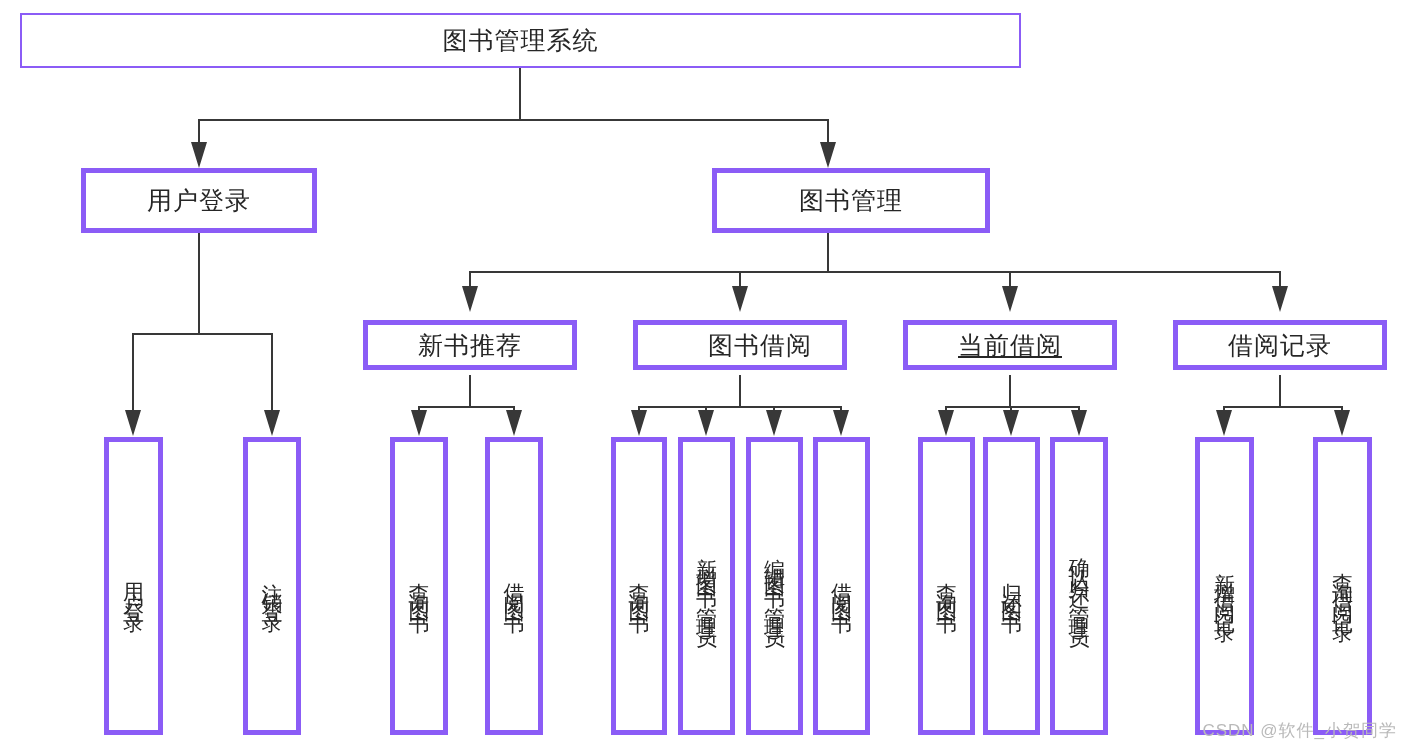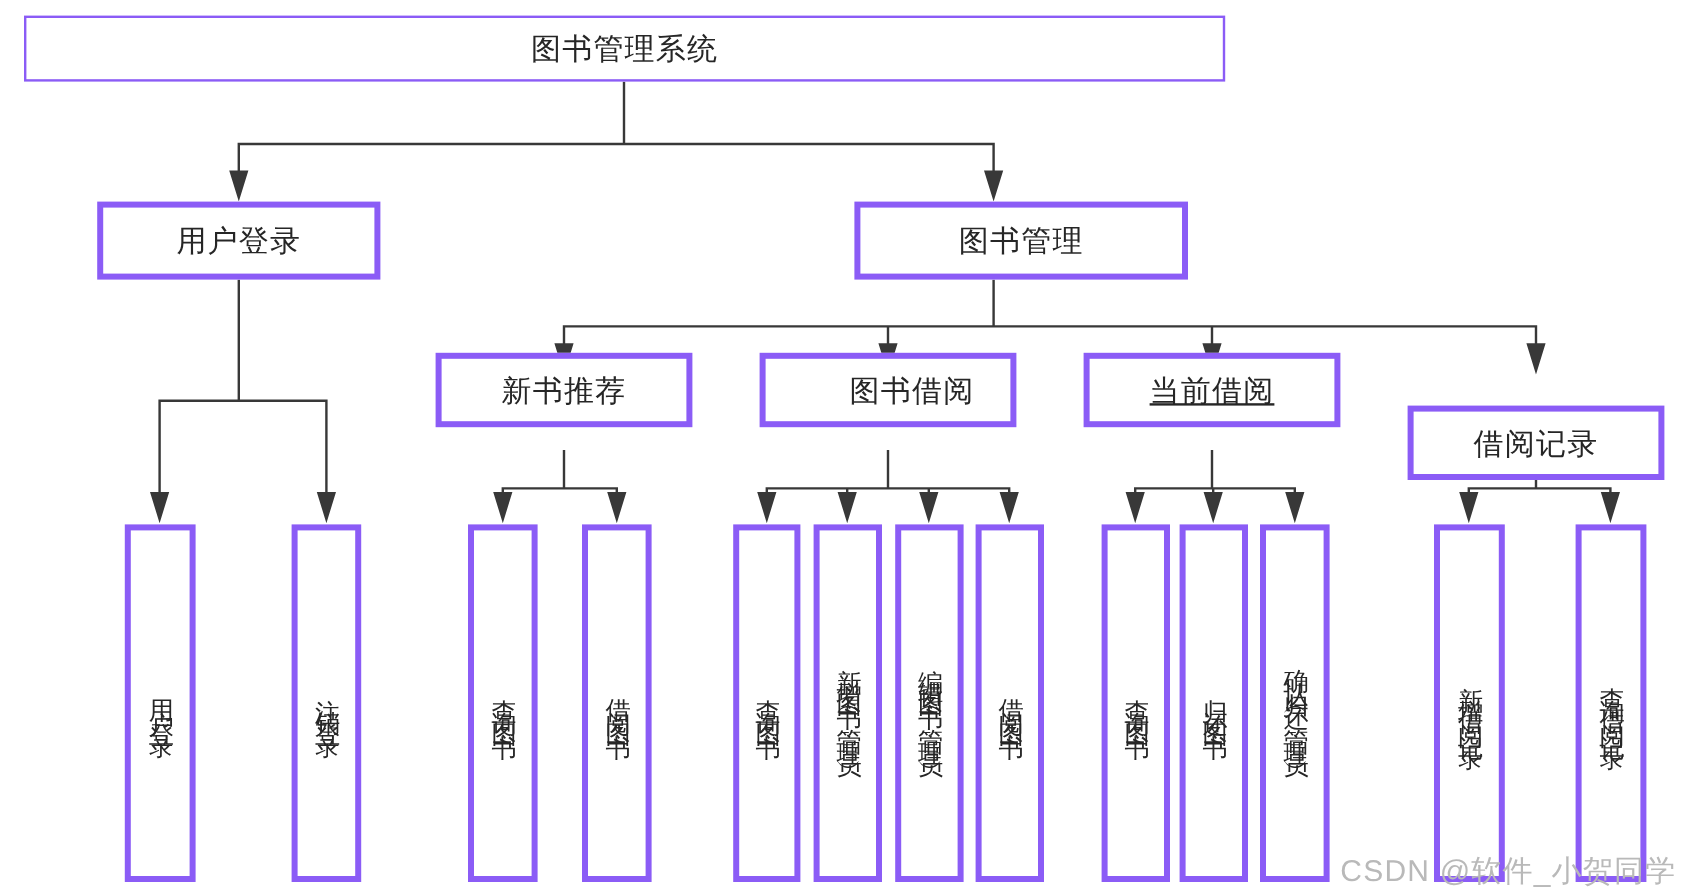--- a/index.html
+++ b/index.html
@@ -12,35 +12,35 @@
     background:#ffffff;
     border:5px solid #8b5cf6;
     display:flex;
     align-items:center;
     justify-content:center;
     color:#262626;
   }
   .hlabel{font-size:25px;letter-spacing:1px;white-space:nowrap;}
   .root{left:20px;top:13px;width:1001px;height:55px;border-width:2px;}
   .lvl2{top:168px;height:65px;}
-  .lvl3{top:294px;height:62px;width:214px;}
+  .lvl3{top:320px;height:50px;width:214px;}
   .leaf{top:437px;height:298px;}
   .vtext{
     writing-mode:vertical-rl;
     text-orientation:mixed;
     font-size:21px;
     letter-spacing:10px;
     white-space:nowrap;
     color:#262626;
   }
   #watermark{
     position:absolute;
     right:8px;
     bottom:5px;
-    font-size:25px;
+    font-size:17px;
     color:#b9b9b9;
     letter-spacing:1px;
     white-space:nowrap;
     margin-top:26px;
   }
 </style>
 </head>
 <body>
 
 <div id="canvas">
@@ -115,21 +115,21 @@
 
   <div class="node lvl3" style="left:363px;">
     <span class="hlabel">新书推荐</span>
   </div>
   <div class="node lvl3" style="left:633px;padding-left:40px;">
     <span class="hlabel">图书借阅</span>
   </div>
   <div class="node lvl3" style="left:903px;text-decoration:underline;">
     <span class="hlabel">当前借阅</span>
   </div>
-  <div class="node lvl3" style="left:1173px;margin-top:44px;">
+  <div class="node lvl3" style="left:1173px;">
     <span class="hlabel">借阅记录</span>
   </div>
 
   <div class="node leaf" style="left:104px;width:59px;">
     <span class="vtext">用户登录</span>
   </div>
   <div class="node leaf" style="left:243px;width:58px;">
     <span class="vtext">注销登录</span>
   </div>
 

